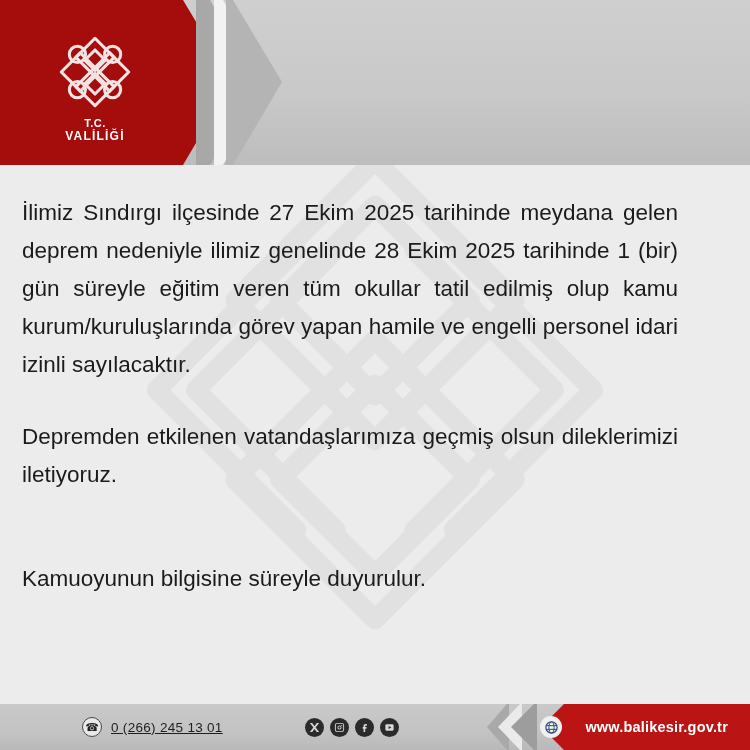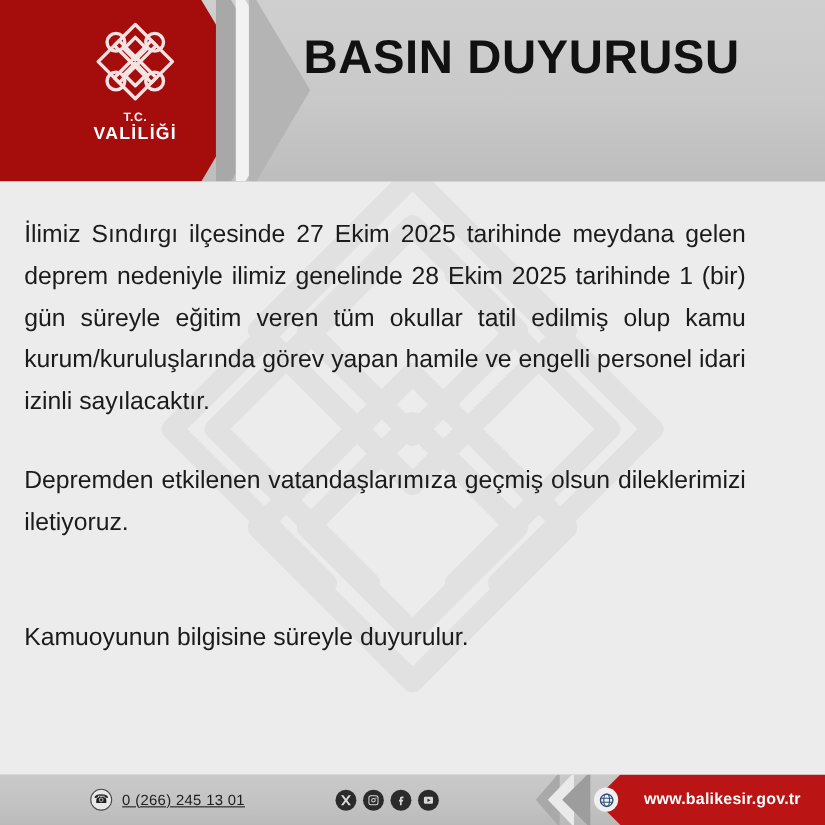--- a/index.html
+++ b/index.html
@@ -62,35 +62,34 @@
     left:226px;
     background:#b4b4b4;
     clip-path:polygon(0 0, 7px 0, 56px 82px, 7px 165px, 0 165px);
   }
 
   .logo-block {
     position:absolute; left:0; top:0; width:190px; height:165px;
     z-index:4;
     display:flex; flex-direction:column;
     align-items:center; justify-content:flex-start;
-    padding-top:12px;
-    margin-left:28px;
+    padding-top:28px;
   }
   .emblem { width:88px; height:88px; }
   .emblem svg { width:100%; height:100%; display:block; }
   .logo-tc {
     color:#fff; font-size:11px; font-weight:bold;
     letter-spacing:0.5px; margin-top:1px;
   }
   .logo-city {
     color:#fff; font-size:21px; font-weight:bold;
     letter-spacing:0.5px; line-height:1.05;
   }
   .logo-val {
-    color:#fff; font-size:16px; font-weight:bold;
+    color:#fff; font-size:12px; font-weight:bold;
     letter-spacing:1.2px;
   }
 
   .header-title {
     position:absolute;
     left:276px; top:28px;
     font-size:43px; font-weight:bold;
     letter-spacing:0.5px;
     color:#111;
     z-index:4;
@@ -236,21 +235,20 @@
             <circle cx="84" cy="84" r="11"></circle>
             <path d="M60 30 L74 44 L60 58 L46 44 Z"></path>
             <path d="M60 62 L74 76 L60 90 L46 76 Z"></path>
           </g>
         </svg>
       </div>
       <div class="logo-tc">T.C.</div>
       <div class="logo-val">VALİLİĞİ</div>
     </div>
 
-    <div class="header-title">BASIN DUYURUSU</div>
   </div>
 
   <div class="content">
     <p class="para">İlimiz Sındırgı ilçesinde 27 Ekim 2025 tarihinde meydana gelen deprem nedeniyle ilimiz genelinde 28 Ekim 2025 tarihinde 1 (bir) gün süreyle eğitim veren tüm okullar tatil edilmiş olup kamu kurum/kuruluşlarında görev yapan hamile ve engelli personel idari izinli sayılacaktır.</p>
     <div class="gap-a"></div>
     <p class="para">Depremden etkilenen vatandaşlarımıza geçmiş olsun dileklerimizi iletiyoruz.</p>
     <div class="gap-b"></div>
     <div class="gap-c"></div>
     <p class="para nj">Kamuoyunun bilgisine süreyle duyurulur.</p>
   </div>

